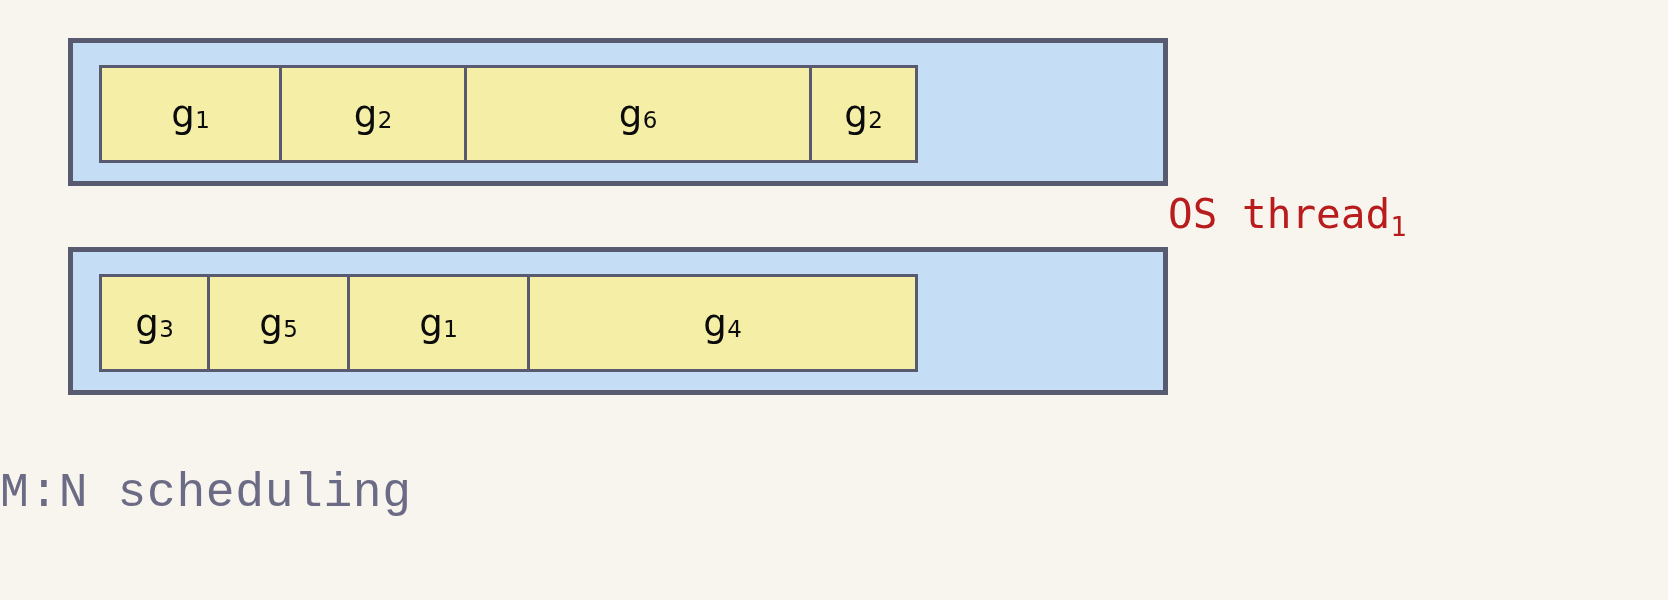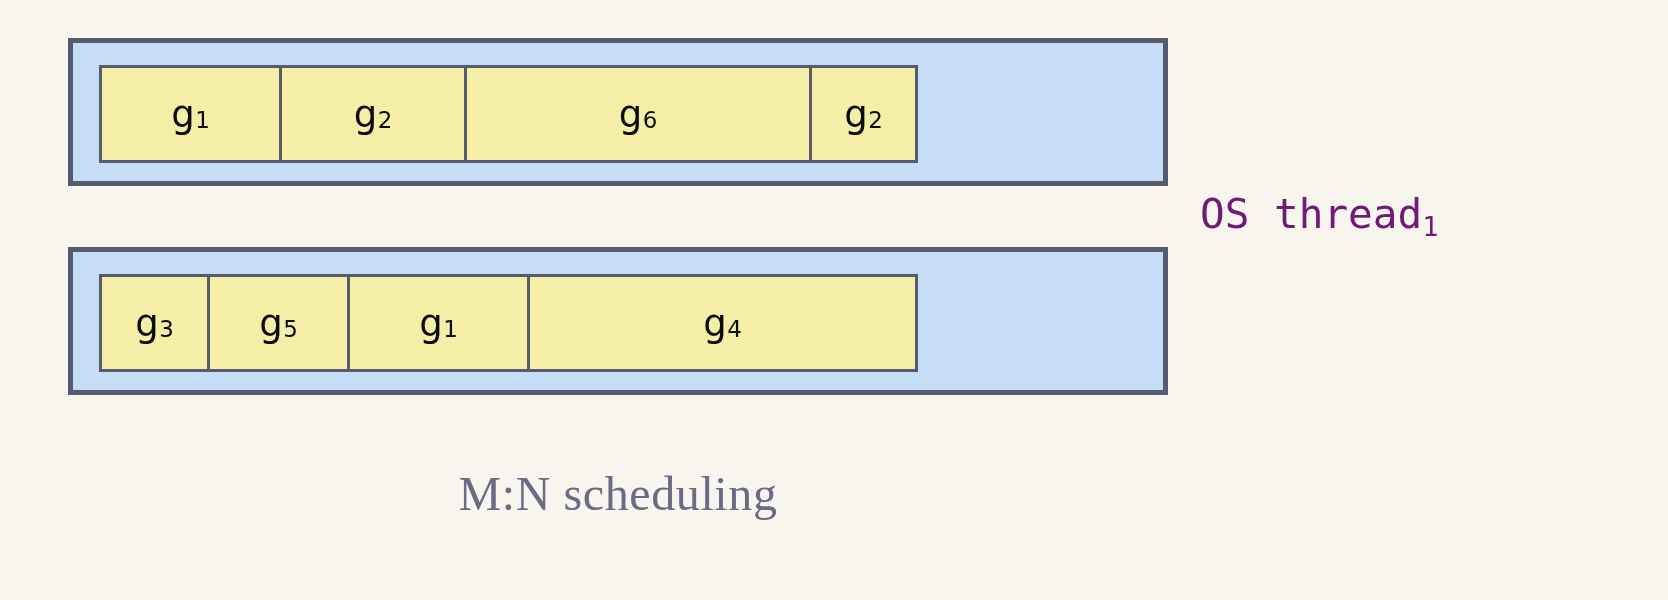--- a/index.html
+++ b/index.html
@@ -76,43 +76,42 @@
   .goroutine .g-sub {
     font-size: 0.62em;
     vertical-align: baseline;
     position: relative;
     top: 0.30em;
     letter-spacing: 0;
   }
 
   
   .thread-label {
-    margin-left: 32px;
     font-family: "DejaVu Sans Mono", "Liberation Mono", monospace;
     font-size: 41px;
-    color: #701a75;
+    color: #b91c1c;
     white-space: nowrap;
     align-self: flex-end;
     position: relative;
     top: 52px;
   }
   .thread-label .t-sub {
     font-size: 0.66em;
     position: relative;
     top: 0.30em;
   }
 
   
   #figure-caption {
     position: absolute;
     left: 0;
     top: 466px;
     width: 1236px;
-    text-align: center;
-    font-family: Liberation Serif, serif;
+    text-align: left;
+    font-family: Liberation Mono, monospace;
     font-size: 48px;
     font-weight: 300;
     color: #6b6b85;
     letter-spacing: 0.6px;
     white-space: nowrap;
   }
 </style>
 </head>
 <body>
 

